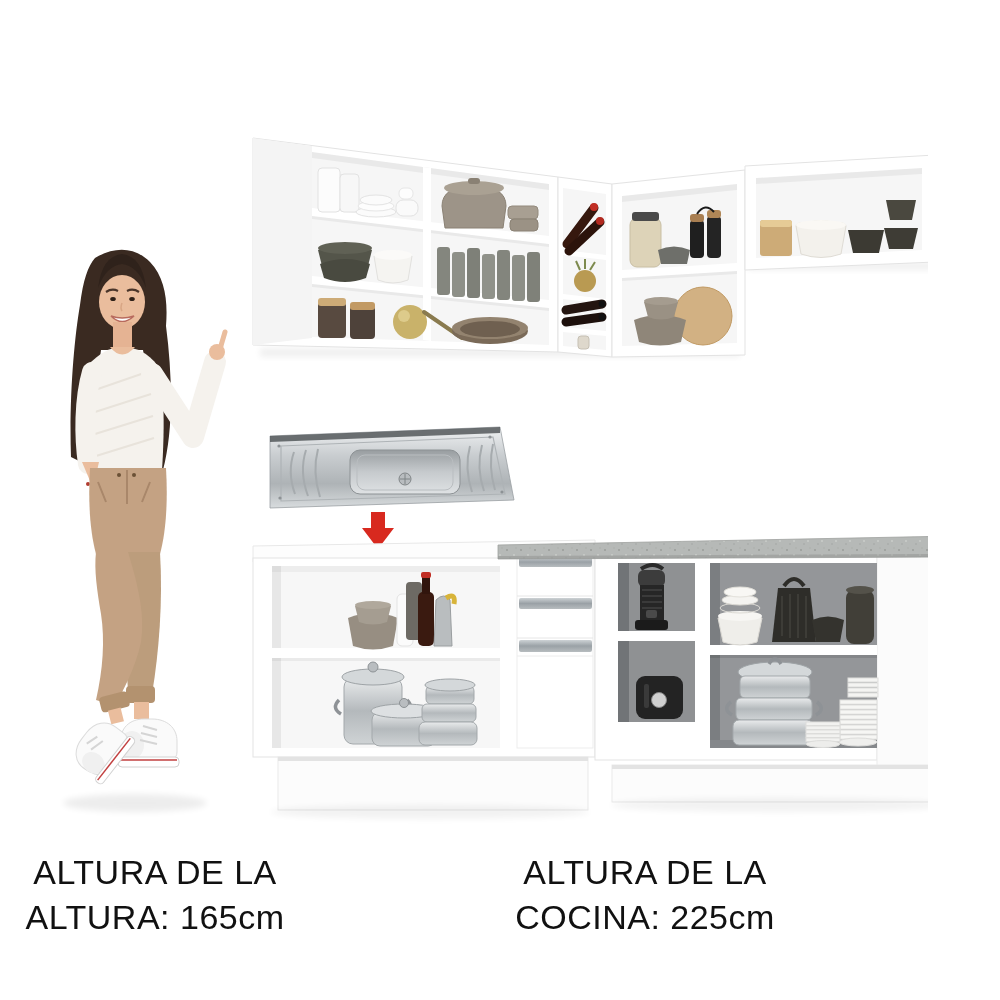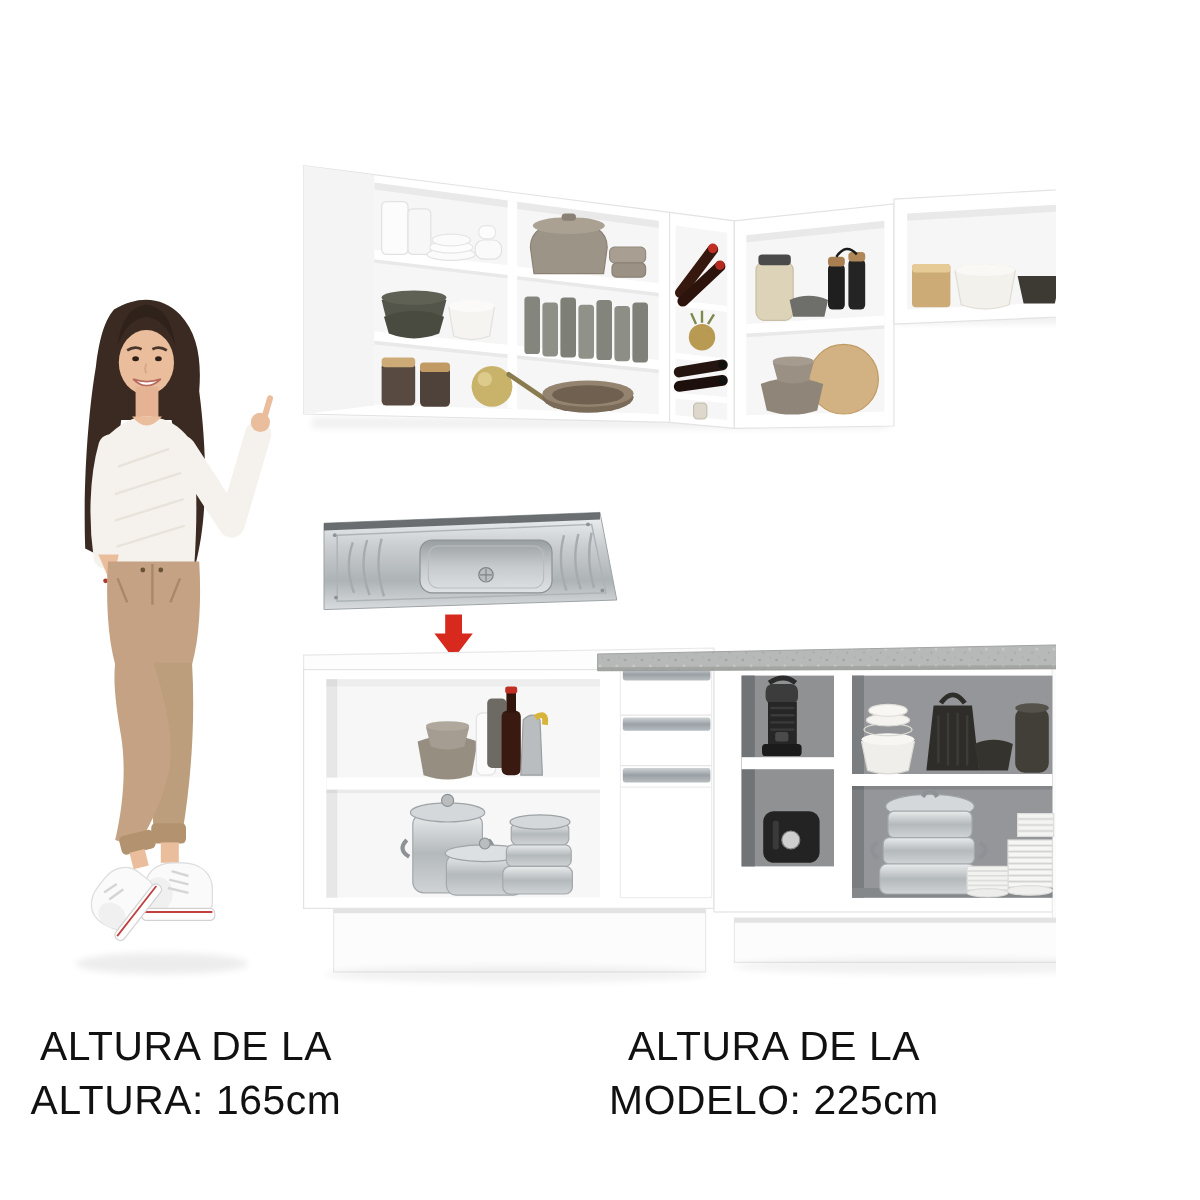--- a/index.html
+++ b/index.html
@@ -1,17 +1,17 @@
 <!DOCTYPE html>
 <html style="--background: #ffffff; --cabinet-white: #ffffff; --frame-line: #e3e3e3; --interior-light: #f6f6f6; --interior-dark: #8f9193; --countertop-gray: #b6b9b7; --countertop-speck: #9a9d9a; --arrow-red: #d8291f; --steel-light: #eef0f1; --steel-mid: #c3c7ca; --steel-dark: #a6abae; --text-black: #111111; --taupe: #9d9488; --dark-ceramic: #45443c; --wood: #cdab77; --bottle-brown: #3a2013; --skin: #eabd9d; --hair-brown: #3a2a21; --sweater-white: #f5f2ed; --pants-tan: #c4a283; --sneaker-white: #fafafa;"><head>
 <meta charset="utf-8">
 <style>
   html,body{margin:0;padding:0;background:#fff;}
   #stage{position:relative;width:880px;height:1000px;background:var(--background,#ffffff);
-         font-family:"Liberation Sans",sans-serif;overflow:hidden;}
+         font-family:"Liberation Sans",sans-serif;overflow:hidden;padding-left:48px;}
   #scene{position:absolute;left:0;top:0;}
   .caption{position:absolute;text-align:center;color:var(--text-black,#111);
            font-size:34px;line-height:45px;letter-spacing:0.5px;white-space:nowrap;}
   .cap-line{display:block;}
   
   .f-white{fill:var(--cabinet-white,#ffffff);}
   .f-frame{stroke:var(--frame-line,#e3e3e3);}
   .f-intL{fill:var(--interior-light,#f6f6f6);}
   .f-intD{fill:var(--interior-dark,#8f9193);}
   .f-arrow{fill:var(--arrow-red,#d8291f);}
@@ -438,16 +438,16 @@
     <polygon points="498,556 955,554 955,557 498,559" fill="#8f928f" opacity="0.5"></polygon>
   </g>
 </svg>
 
 <div class="caption" style="left:20px;top:850px;width:270px;">
   <span class="cap-line">ALTURA DE LA</span>
   <span class="cap-line">ALTURA: 165cm</span>
 </div>
 <div class="caption" style="left:505px;top:850px;width:280px;">
   <span class="cap-line">ALTURA DE LA</span>
-  <span class="cap-line">MODELO: 225cm</span>
+  <span class="cap-line">COCINA: 225cm</span>
 </div>
 
 </div>
 
 </body></html>

